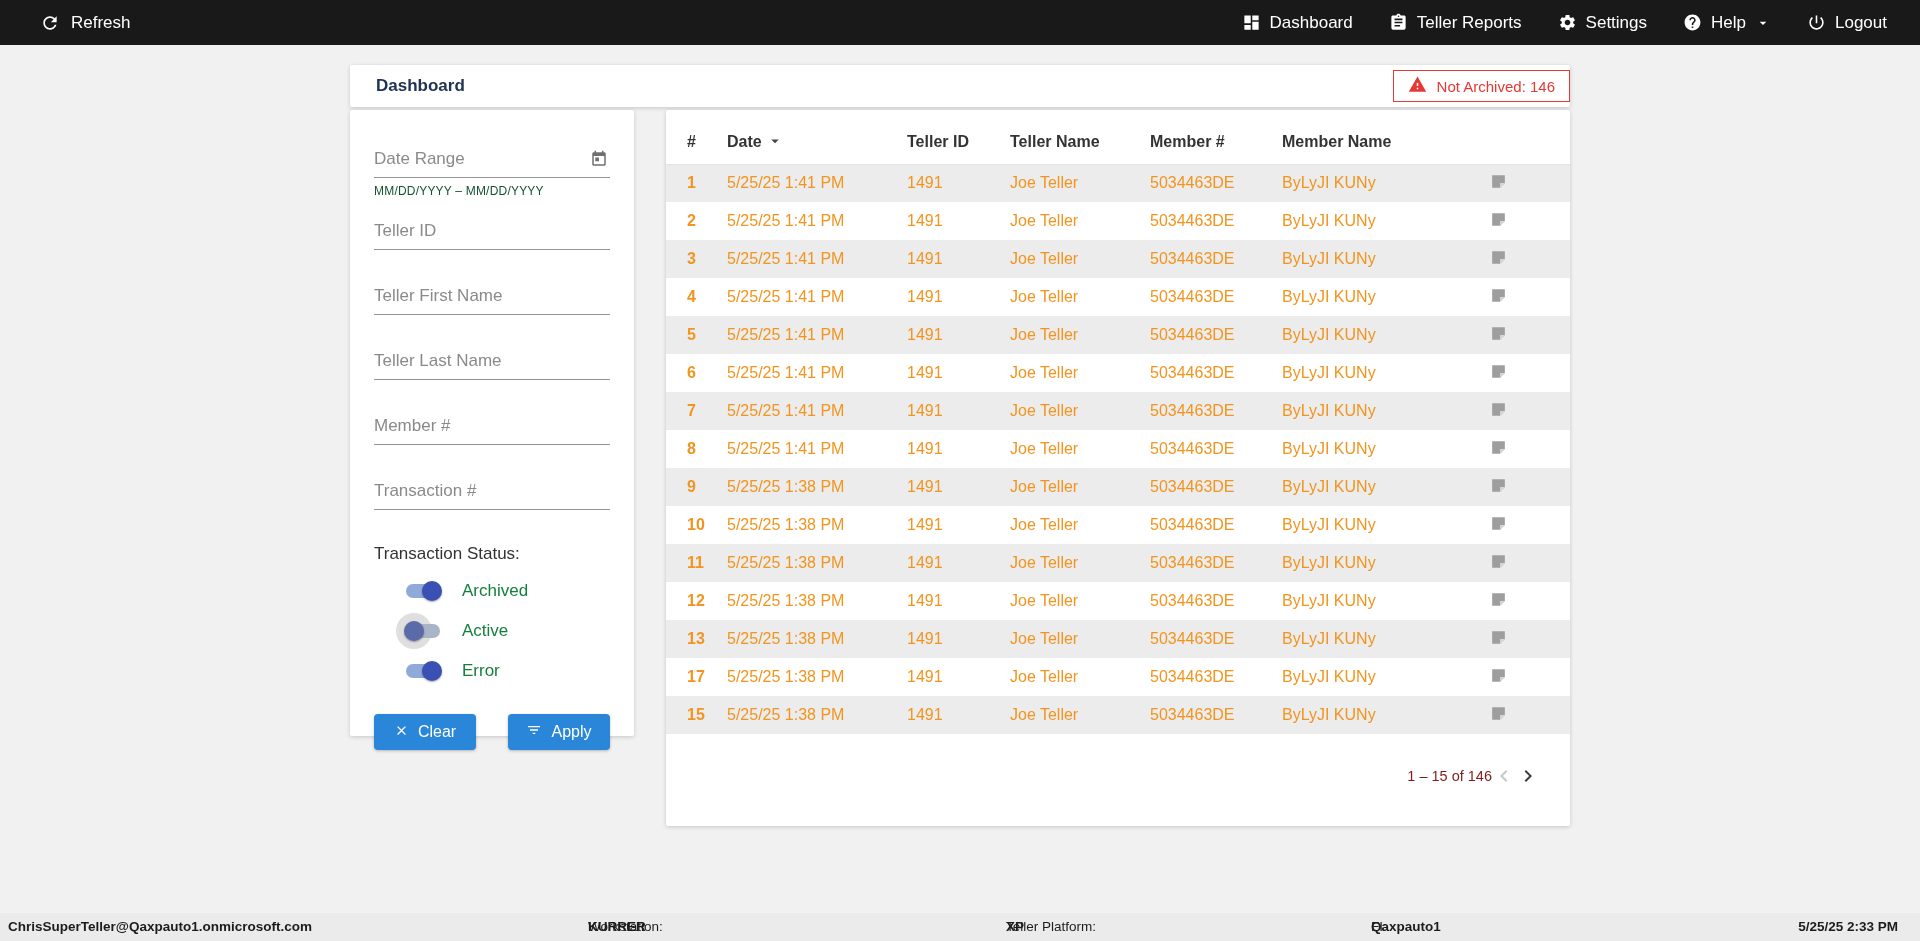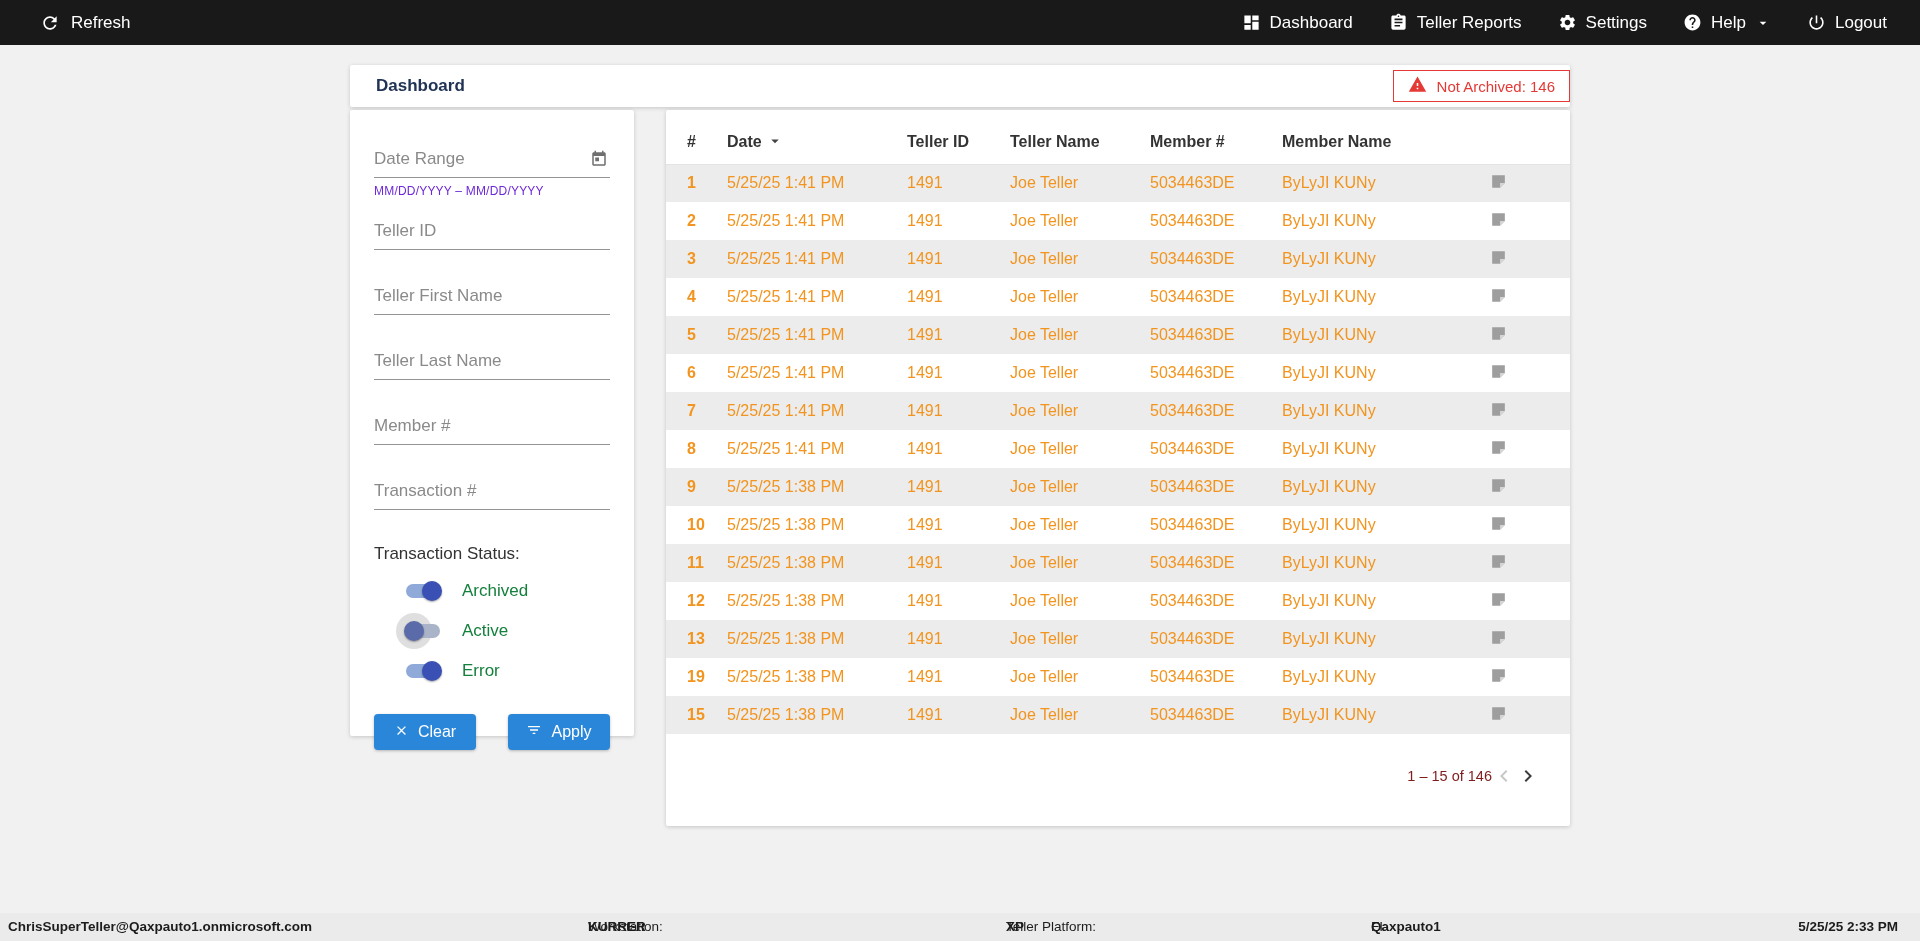--- a/index.html
+++ b/index.html
@@ -43,21 +43,21 @@
   
   .sidebar{width:284px;height:626px;padding:30px 24px;flex:none;}
   .field{position:relative;margin-bottom:27px;}
   .field-date{margin-bottom:14px;}
   .mat-input{
     width:100%;border:0;border-bottom:1px solid #949494;background:transparent;
     font-size:17px;padding:9px 26px 8px 0;outline:none;color:#333;font-family:inherit;
   }
   .mat-input::placeholder{color:#8a8a8a;opacity:1;}
   .cal-btn{position:absolute;right:0;top:8px;border:0;background:none;padding:2px;cursor:pointer;}
-  .helper{font-size:12px;color:#6d28d9;margin-top:6px;letter-spacing:.2px;}
+  .helper{font-size:12px;color:#14532d;margin-top:6px;letter-spacing:.2px;}
   .status-label{font-size:17px;color:#333;margin:34px 0 6px;}
   .toggle-row{display:flex;align-items:center;gap:20px;margin:14px 0 0 30px;height:26px;}
   .toggle-label{font-size:17px;color:#15803d;}
   .switch{position:relative;width:38px;height:20px;flex:none;cursor:pointer;}
   .switch .track{position:absolute;left:2px;top:3px;width:34px;height:14px;border-radius:8px;background:#8fa9d8;}
   .switch .thumb{position:absolute;top:0;right:0;width:20px;height:20px;border-radius:50%;background:#3a50b4;box-shadow:0 1px 2px rgba(0,0,0,.35);}
   .switch.off .thumb{right:auto;left:0;background:#5b6aa8;}
   .switch.off .track{background:#aab4c9;}
   .switch .halo{display:none;}
   .switch.focused .halo{display:block;position:absolute;left:-8px;top:-8px;width:36px;height:36px;border-radius:50%;background:rgba(110,110,110,.22);}
@@ -509,21 +509,21 @@
         <span>
           <svg width="19" height="19" viewBox="0 0 24 24">
                         <path d="M4 4h16v10l-6 6H4V4z" fill="#9e9e9e"></path>
                         <path d="M14 20v-6h6l-6 6z" fill="#d6d6d6"></path>
                       </svg>
         </span>
       </button>
     </td>
   </tr>
               <tr>
-    <td class="c-num">19</td>
+    <td class="c-num">17</td>
     <td>5/25/25 1:38 PM</td>
     <td>1491</td>
     <td>Joe Teller</td>
     <td>5034463DE</td>
     <td>ByLyJI KUNy</td>
     <td class="c-icon">
       <button class="note-btn">
         <span>
           <svg width="19" height="19" viewBox="0 0 24 24">
                         <path d="M4 4h16v10l-6 6H4V4z" fill="#9e9e9e"></path>

